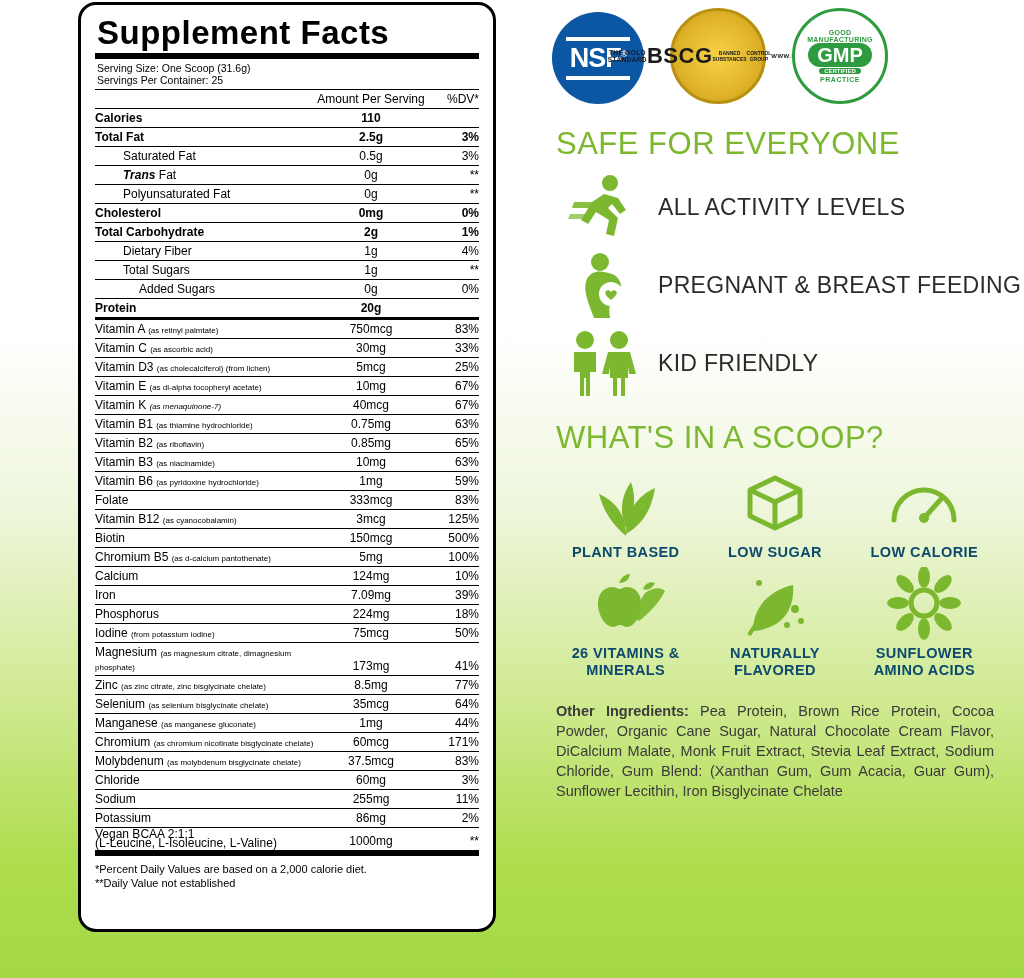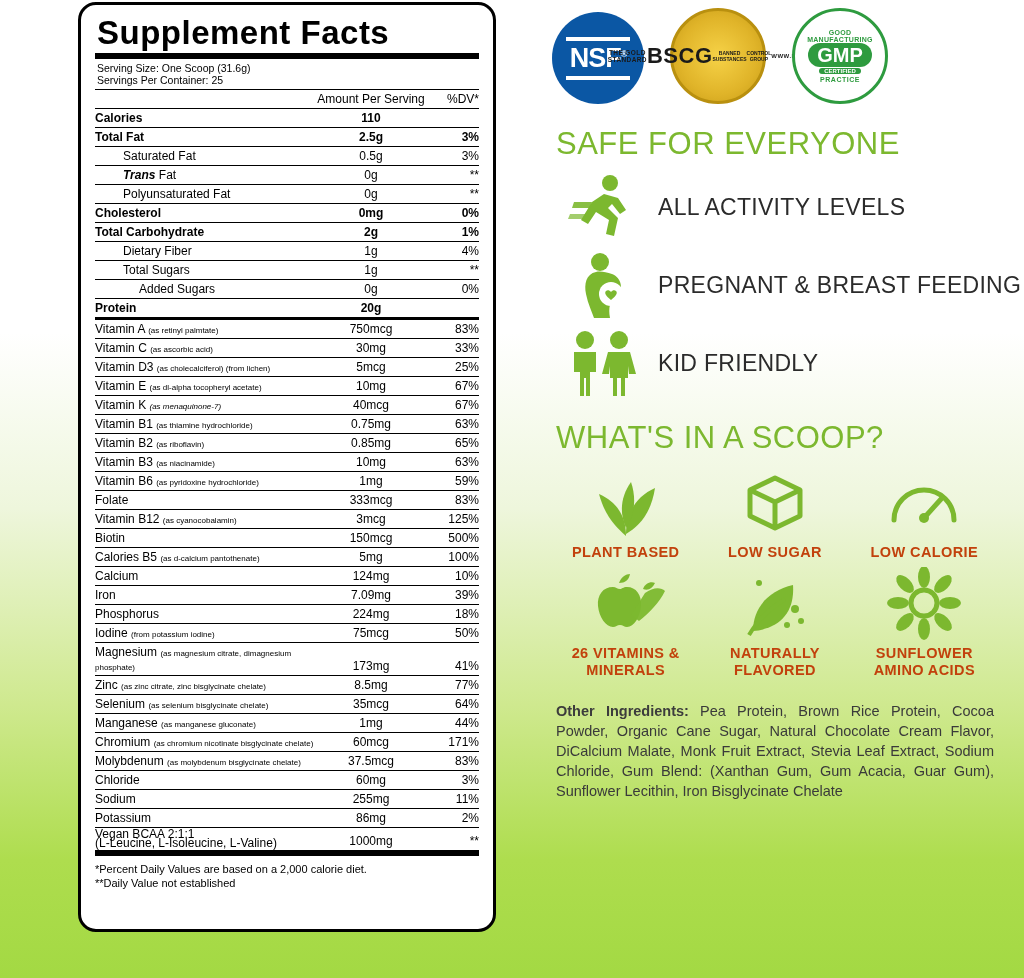--- a/index.html
+++ b/index.html
@@ -83,21 +83,21 @@
 
   .feature { display:flex; align-items:center; gap:16px; margin:4px 0 4px 44px; }
   .feature .f-icon { width:78px; height:74px; flex:0 0 78px;
     display:flex; align-items:center; justify-content:center; }
   .feature .f-label { color:#2b2b2b; font-size:23px; line-height:27px; letter-spacing:0.3px; }
 
   .scoop-grid { display:grid; grid-template-columns:repeat(3,1fr);
     gap:4px 6px; margin:4px 28px 0 34px; }
   .scoop-cell { text-align:center; }
   .scoop-cell .s-icon { height:78px; display:flex; align-items:center; justify-content:center; }
-  .scoop-cell .s-label { color:#c2410c; font-size:14.5px; font-weight:bold;
+  .scoop-cell .s-label { color:#0c4a6e; font-size:14.5px; font-weight:bold;
     letter-spacing:0.4px; line-height:17px; margin-top:2px; }
 
   #ingredients { margin:22px 30px 0 36px; font-size:14.5px; line-height:20px;
     color:#3a3a3a; text-align:justify; }
   #ingredients .lead { color:#3c3c3c; font-weight:bold; }
 </style>
 </head>
 <body>
 
 <div id="facts-panel">
@@ -227,21 +227,21 @@
           <td class="c-name"><span>Vitamin B12</span> <span class="sub">(as cyanocobalamin)</span></td>
           <td class="c-amt">3mcg</td>
           <td class="c-dv">125%</td>
         </tr>
     <tr class="vit tr-thin">
           <td class="c-name"><span>Biotin</span> <span class="sub"></span></td>
           <td class="c-amt">150mcg</td>
           <td class="c-dv">500%</td>
         </tr>
     <tr class="vit tr-thin">
-          <td class="c-name"><span>Calories B5</span> <span class="sub">(as d-calcium pantothenate)</span></td>
+          <td class="c-name"><span>Chromium B5</span> <span class="sub">(as d-calcium pantothenate)</span></td>
           <td class="c-amt">5mg</td>
           <td class="c-dv">100%</td>
         </tr>
     <tr class="vit tr-thin">
           <td class="c-name"><span>Calcium</span> <span class="sub"></span></td>
           <td class="c-amt">124mg</td>
           <td class="c-dv">10%</td>
         </tr>
     <tr class="vit tr-thin">
           <td class="c-name"><span>Iron</span> <span class="sub"></span></td>

